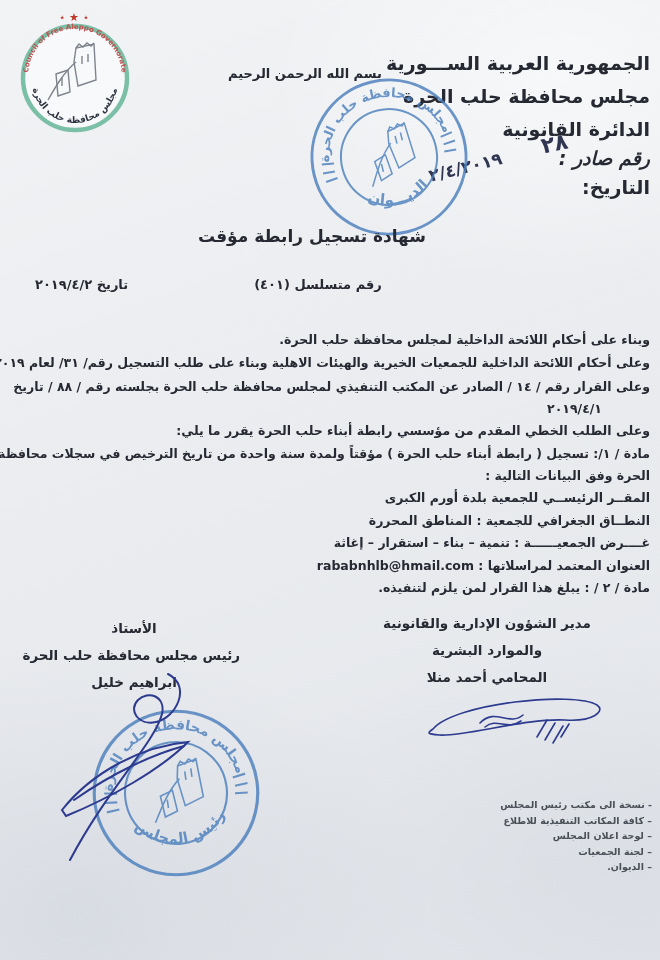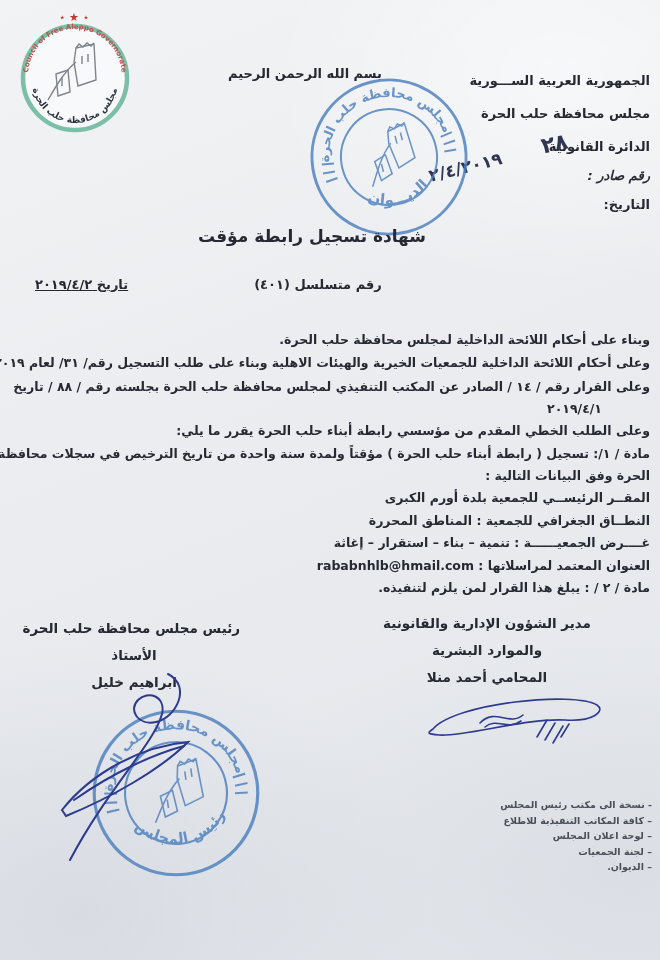--- a/index.html
+++ b/index.html
@@ -7,21 +7,21 @@
     position:relative;width:660px;height:960px;overflow:hidden;
     font-family:"DejaVu Sans",sans-serif;color:#262932;
     background:
       radial-gradient(420px 300px at 85% 8%, rgba(255,255,255,.55), rgba(255,255,255,0) 70%),
       radial-gradient(500px 380px at 12% 95%, rgba(160,170,185,.20), rgba(0,0,0,0) 70%),
       radial-gradient(600px 300px at 95% 90%, rgba(170,178,190,.16), rgba(0,0,0,0) 75%),
       linear-gradient(160deg,#f1f3f5 0%,#eaecef 45%,#e3e6eb 100%);
   }
   .abs{position:absolute;}
   .ar{direction:rtl;unicode-bidi:plaintext;white-space:nowrap;font-weight:700;}
-  .hline{right:10px;text-align:center;font-size:13px;margin-top:21px;}
+  .hline{right:10px;text-align:center;font-size:19px;}
   .hand{color:#303552;font-weight:700;}
   .title{left:0;width:624px;text-align:center;font-size:17px;letter-spacing:.5px;}
   .serial{left:0;width:636px;text-align:center;font-size:13px;}
   .serialdate{left:35px;font-size:13px;}
   .bodyline{right:10px;text-align:right;font-size:12.5px;}
   .sig-block{text-align:center;font-size:13.5px;line-height:27px;}
   .footnotes{right:8px;top:797px;text-align:right;font-size:9.5px;line-height:15.5px;
              font-weight:600;color:#4b5058;direction:rtl;}
   svg{display:block;}
   .stamp{opacity:.82;}
@@ -85,21 +85,21 @@
       <path d="M 58,106 C 66,92 74,78 86,68"></path>
       <path d="M 84,68 L 86,56 L 104,52 L 106,88 L 88,94 Z"></path>
       <path d="M 86,56 l 3,-4 l 4,3 l 4,-4 l 4,3 l 3,-3"></path>
       <path d="M 66,82 L 78,78 L 80,98 L 68,102 Z"></path>
       <path d="M 92,62 l 0,8 M 98,60 l 0,8 M 72,86 l 0,8"></path>
     </g>
   </svg>
 
   <div class="abs ar title" style="top:226px;">شهادة تسجيل رابطة مؤقت</div>
   <div class="abs ar serial" style="top:277px;">رقم متسلسل (٤٠١)</div>
-  <div class="abs ar serialdate" style="top:277px;text-decoration:underline;">تاريخ ٢٠١٩/٤/٢</div>
+  <div class="abs ar serialdate" style="top:277px;">تاريخ ٢٠١٩/٤/٢</div>
 
   <div class="abs ar bodyline" style="top:332px;">وبناء على أحكام اللائحة الداخلية لمجلس محافظة حلب الحرة.</div>
   <div class="abs ar bodyline" style="top:355px;">وعلى أحكام اللائحة الداخلية للجمعيات الخيرية والهيئات الاهلية وبناء على طلب التسجيل رقم/ ٣١/ لعام ٢٠١٩</div>
   <div class="abs ar bodyline" style="top:379px;">وعلى القرار رقم / ١٤ / الصادر عن المكتب التنفيذي لمجلس محافظة حلب الحرة بجلسته رقم / ٨٨ / تاريخ</div>
   <div class="abs ar bodyline" style="top:401px;right:58px;">٢٠١٩/٤/١</div>
   <div class="abs ar bodyline" style="top:423px;">وعلى الطلب الخطي المقدم من مؤسسي رابطة أبناء حلب الحرة يقرر ما يلي:</div>
   <div class="abs ar bodyline" style="top:446px;">مادة / ١/: تسجيل ( رابطة أبناء حلب الحرة ) مؤقتاً ولمدة سنة واحدة من تاريخ الترخيص في سجلات محافظة حلب</div>
   <div class="abs ar bodyline" style="top:468px;">الحرة وفق البيانات التالية :</div>
   <div class="abs ar bodyline" style="top:490px;">المقــر الرئيســي للجمعية بلدة أورم الكبرى</div>
   <div class="abs ar bodyline" style="top:535px;">غــــرض الجمعيــــــة :  تنمية – بناء – استقرار – إغاثة</div>
@@ -116,22 +116,22 @@
   <svg class="abs" style="left:425px;top:685px;" width="185" height="70" viewBox="0 0 185 70" xmlns="http://www.w3.org/2000/svg">
     <g stroke="#2c3a8f" fill="none" stroke-width="1.6" stroke-linecap="round">
       <path d="M 8,44 C 30,18 150,6 172,20 C 181,26 168,37 140,35 C 100,33 40,52 14,50 C 2,49 2,48 8,44"></path>
       <path d="M 55,38 C 70,22 84,42 98,30"></path>
       <path d="M 60,42 C 72,32 82,46 96,36"></path>
       <path d="M 112,52 l 10,-17 M 120,55 l 10,-17 M 128,58 l 10,-17 M 136,52 l 8,-13"></path>
     </g>
   </svg>
 
   <div class="abs ar sig-block" style="left:28px;top:615px;width:212px;">
+    <div>الأستاذ</div>
     <div>رئيس مجلس محافظة حلب الحرة</div>
-    <div>الأستاذ</div>
     <div>ابراهيم خليل</div>
   </div>
 
   <svg class="abs stamp" style="left:90px;top:707px;transform:rotate(-8deg);" width="172" height="172" viewBox="0 0 162 162" xmlns="http://www.w3.org/2000/svg">
     <defs>
       <path id="s2top" d="M 21,81 A 60,60 0 0 1 141,81"></path>
       <path id="s2bot" d="M 27,84 A 55,55 0 0 0 135,84"></path>
     </defs>
     <circle cx="81" cy="81" r="77" fill="none" stroke="#4d80bd" stroke-width="3"></circle>
     <circle cx="81" cy="81" r="48" fill="none" stroke="#4d80bd" stroke-width="2"></circle>

